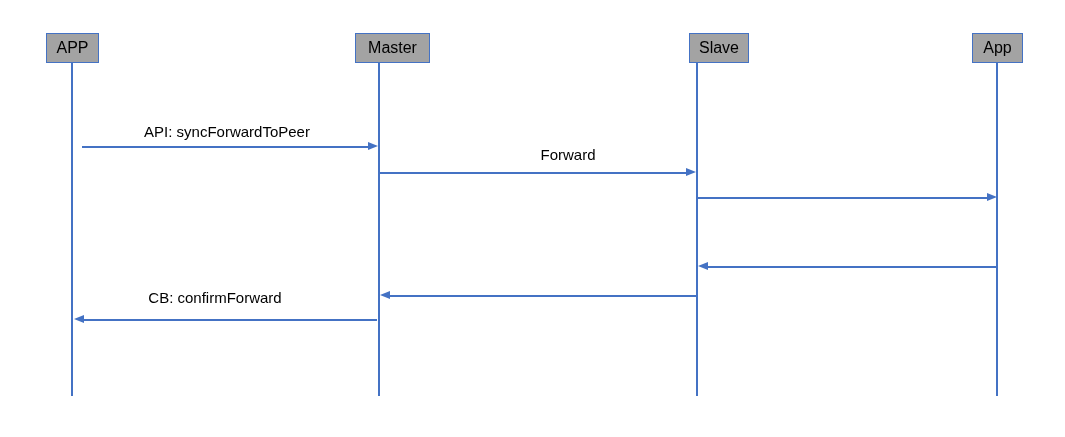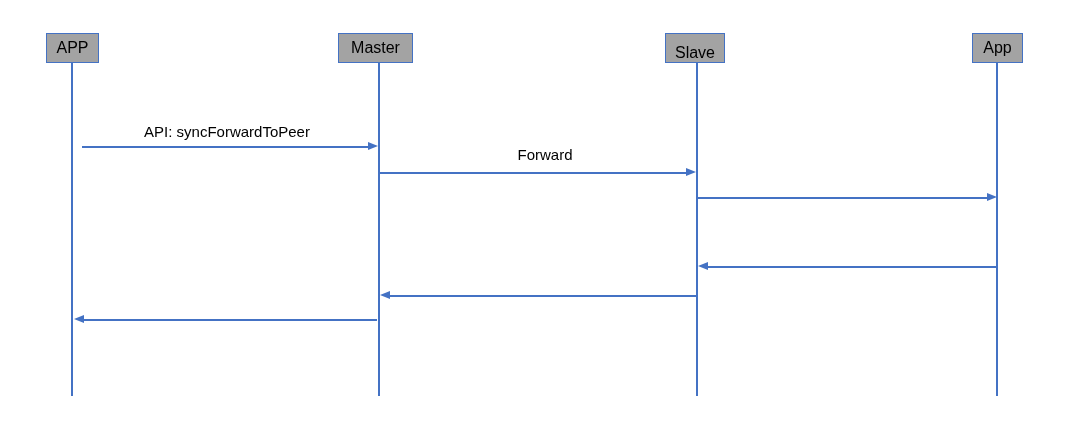--- a/index.html
+++ b/index.html
@@ -24,22 +24,22 @@
     background: #a3a3a3;
     display: flex;
     align-items: center;
     justify-content: center;
     font-size: 16px;
     color: #000000;
     box-sizing: border-box;
     white-space: nowrap;
   }
   .ab-1 { left: 46px;  width: 53px; }
-  .ab-2 { left: 338px; width: 75px; }
-  .ab-3 { left: 665px; width: 60px; align-items: flex-end; }
+  .ab-2 { left: 355px; width: 75px; }
+  .ab-3 { left: 689px; width: 60px; }
   .ab-4 { left: 972px; width: 51px; }
   
   .lifeline {
     position: absolute;
     top: 63px;
     height: 333px;
     width: 1.5px;
     background: #4472C4;
   }
   .ll-1 { left: 71px; }
@@ -77,21 +77,21 @@
   
   .msg-label {
     position: absolute;
     transform: translateX(-50%);
     font-size: 15px;
     line-height: 18px;
     color: #000000;
     white-space: nowrap;
   }
   .l1 { left: 227px; top: 123px; }
-  .l2 { left: 545px; top: 146px; }
+  .l2 { left: 568px; top: 146px; }
   .l3 { left: 845px; top: 171px; }
   .l4 { left: 851px; top: 238px; }
   .l5 { left: 537px; top: 264px; }
   .l6 { left: 215px; top: 289px; }
 </style>
 </head>
 <body>
 
 <div class="diagram">
 
@@ -123,16 +123,17 @@
 
   <div class="msg-line line3"></div>
   <div class="arrow arrow-r head3"></div>
 
   <div class="msg-line line4"></div>
   <div class="arrow arrow-l head4"></div>
 
   <div class="msg-line line5"></div>
   <div class="arrow arrow-l head5"></div>
 
+  <span class="msg-label l6">CB: confirmForward</span>
   <div class="msg-line line6"></div>
   <div class="arrow arrow-l head6"></div>
 
 </div>
 
 </body></html>

